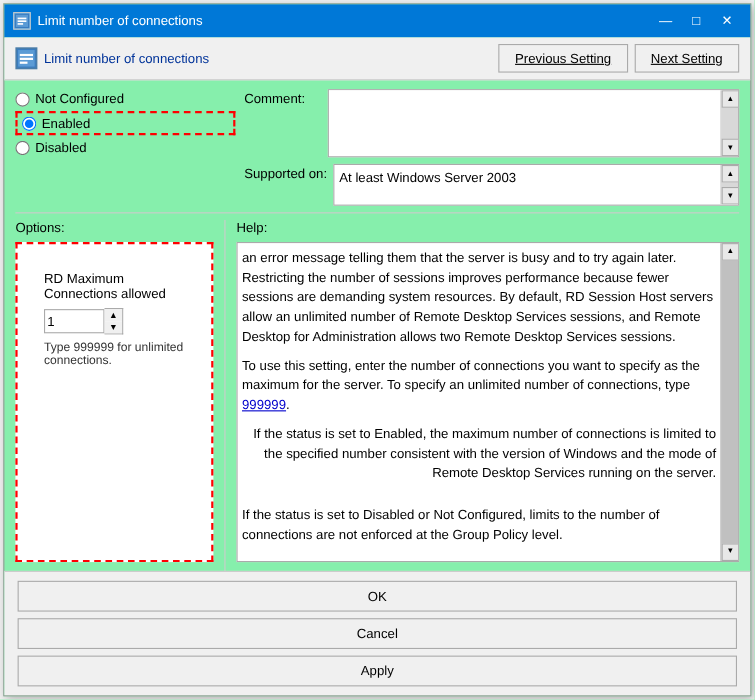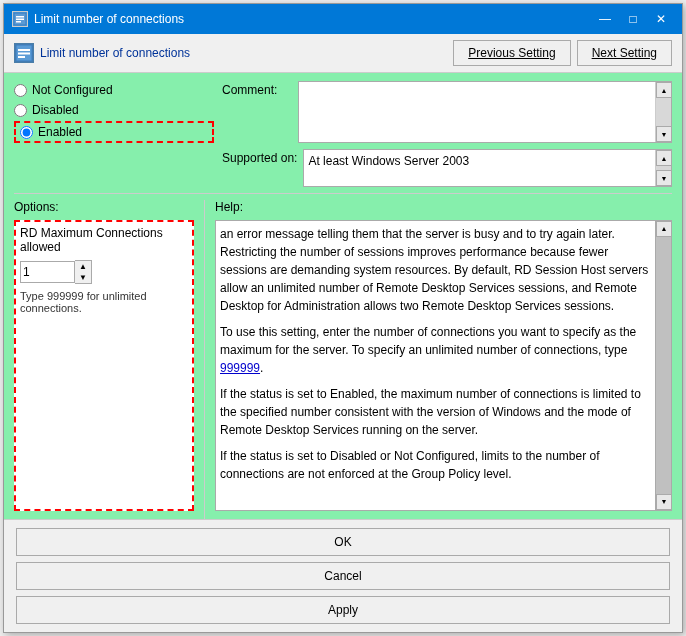--- a/index.html
+++ b/index.html
@@ -156,21 +156,21 @@
       display: flex;
       flex-direction: column;
     }
     .section-header {
       font-size: 12px;
       font-weight: normal;
       margin-bottom: 6px;
     }
     .options-box {
       border: 2px dashed red;
-      padding: 4px;
+      padding: 24px;
       background: white;
       flex: 1;
     }
     .option-label {
       font-size: 12px;
       margin-bottom: 6px;
     }
     .spinner-row {
       display: flex;
       align-items: center;
@@ -389,27 +389,27 @@
   <div class="main-body">
 
     <div class="top-section">
 
       <div class="top-left">
         <div class="radio-group">
           <div class="radio-item">
             <input type="radio" name="config" id="notConfigured" style="">
             <label for="notConfigured" class="radio-label">Not Configured</label>
           </div>
+          <div class="radio-item enabled-box">
+            <input type="radio" name="config" id="enabled" checked="" style="">
+            <label for="enabled" class="radio-label">Enabled</label>
+          </div>
           <div class="radio-item">
             <input type="radio" name="config" id="disabled" style="">
             <label for="disabled" class="radio-label">Disabled</label>
-          </div>
-          <div class="radio-item enabled-box">
-            <input type="radio" name="config" id="enabled" checked="" style="">
-            <label for="enabled" class="radio-label">Enabled</label>
           </div>
         </div>
       </div>
 
       <div class="top-right">
 
         <div class="comment-row">
           <span class="field-label">Comment:</span>
           <div style="flex:1; position:relative;">
             <div class="textarea-with-scroll">
@@ -456,21 +456,21 @@
           </div>
           <div class="hint-text">Type 999999 for unlimited connections.</div>
         </div>
       </div>
 
       <div class="help-section">
         <div class="section-header">Help:</div>
         <div class="help-content">
           <p style="margin-bottom:8px;"><span>an error message telling them that the server is busy and to try again later. Restricting the number of sessions improves performance because fewer sessions are demanding system resources. By default, RD Session Host servers allow an unlimited number of Remote Desktop Services sessions, and Remote Desktop for Administration allows two Remote Desktop Services sessions.</span></p>
           <p style="margin-bottom:8px;"><span>To use this setting, enter the number of connections you want to specify as the maximum for the server. To specify an unlimited number of connections, type </span><a class="help-link">999999</a><span>.</span></p>
-          <p style="margin-bottom:8px;"><span>If the status is set to Enabled, the maximum number of connections is limited to the specified number consistent with the version of Windows and the mode of Remote Desktop Services running on the server.</span></p>
+          <p style="margin-bottom:20px;text-align:right;"><span>If the status is set to Enabled, the maximum number of connections is limited to the specified number consistent with the version of Windows and the mode of Remote Desktop Services running on the server.</span></p>
           <p><span>If the status is set to Disabled or Not Configured, limits to the number of connections are not enforced at the Group Policy level.</span></p>
           <div class="help-scroll">
             <div class="help-scroll-track">
               <div class="scroll-btn">▲</div>
               <div style="flex:1; background:#c0c0c0; min-height:30px;"></div>
               <div class="scroll-btn">▼</div>
             </div>
           </div>
         </div>
       </div>

